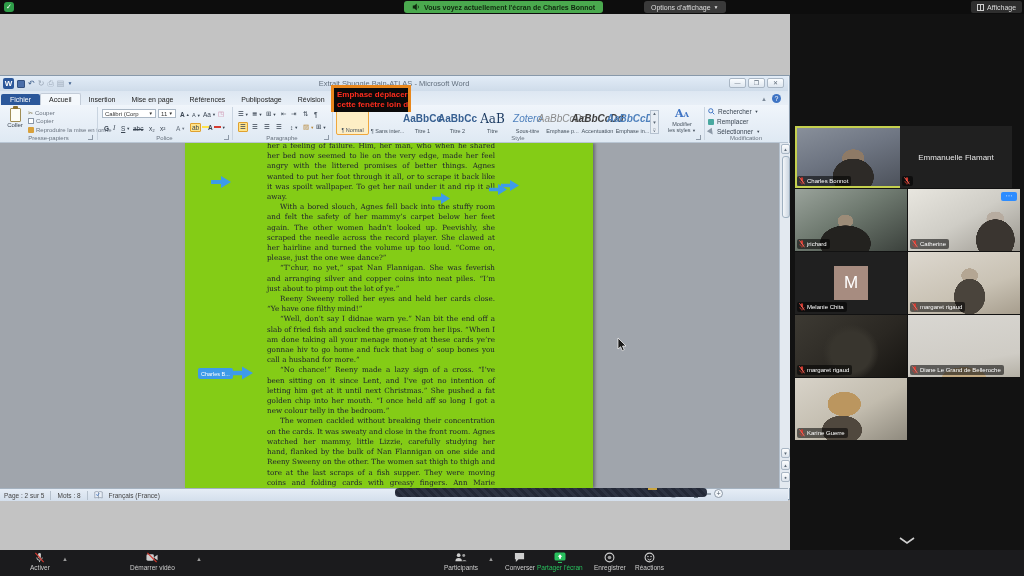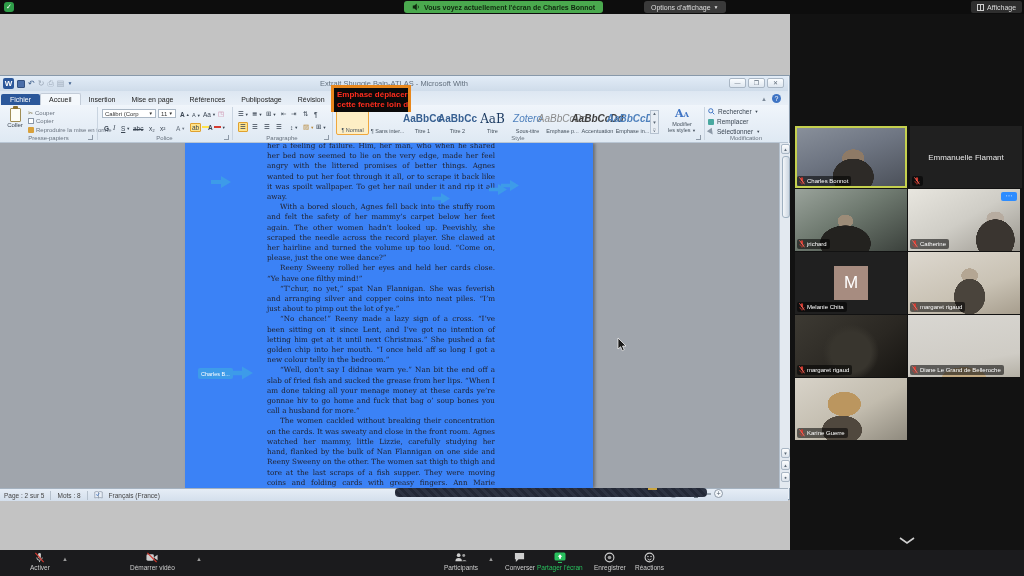--- a/index.html
+++ b/index.html
@@ -81,21 +81,21 @@
                display:flex;flex-direction:column;align-items:center;justify-content:space-between;font-size:4.5px;color:#5c6875;}
   .modstyles{position:absolute;left:664px;top:3px;width:36px;height:30px;display:flex;flex-direction:column;align-items:center;}
   .modstyles .aa{font-size:11px;font-weight:bold;color:#3f74c4;line-height:12px;font-family:"DejaVu Serif",serif;}
   .modstyles .t{font-size:5.5px;color:#44505c;text-align:center;line-height:6px;}
   .editrow{position:absolute;left:708px;display:flex;align-items:center;gap:3px;font-size:6.5px;color:#3a4552;}
 
   .warnbox{left:331px;top:85px;width:80px;height:27px;background:#0a0a0a;border:3px solid #e8871c;border-bottom:none;
            color:#ff2d1e;font-weight:bold;font-size:8px;line-height:10px;padding:2px 2px 0 3px;z-index:40;white-space:nowrap;overflow:hidden;}
 
   .docarea{left:0;top:67px;width:779px;height:345px;background:#a0a5ac;overflow:hidden;}
-  .page{position:absolute;left:185px;top:0;width:408px;height:345px;background:#3b82f6;
+  .page{position:absolute;left:185px;top:0;width:408px;height:345px;background:#84cc16;
         box-shadow:2px 0 3px rgba(0,0,0,.35);}
   .booktext{position:absolute;left:82px;top:2px;width:228px;color:#20222e;
             font-family:"DejaVu Serif",serif;font-size:7.2px;line-height:10.2px;text-align:justify;}
   .booktext p{margin:0;text-indent:13px;}
   .booktext p.first{text-indent:0;margin-top:-4px;}
 
   .vscroll{position:absolute;left:779px;top:67px;width:11px;height:345px;background:#e3e9f0;border-left:1px solid #b3bfcc;}
   .sbtn{position:absolute;left:1px;width:9px;height:10px;background:linear-gradient(#fcfdfe,#dde4ec);
         border:1px solid #a9b6c4;border-radius:2px;font-size:4.5px;color:#5d6a78;text-align:center;line-height:9px;}
   .sthumb{position:absolute;left:1.5px;top:13px;width:8px;height:62px;background:linear-gradient(90deg,#f4f7fa,#ccd6e1);
@@ -193,21 +193,21 @@
     <div class="abs titlebar">
       <div class="qat">
         <span class="wlogo">W</span>
         <span class="disk"></span>
         <span class="qic">↶</span>
         <span class="qic dim">↻</span>
         <span class="qic dim">⎙</span>
         <span class="qic dim">▤</span>
         <span class="qic" style="font-size:5px;">▼</span>
       </div>
-      <div class="wtitle">Extrait Shuggie Bain-ATLAS  -  Microsoft With</div>
+      <div class="wtitle">Extrait Shuggie Bain-ATLAS  -  Microsoft Word</div>
       <div class="winbtns">
         <span class="winbtn">—</span>
         <span class="winbtn">❐</span>
         <span class="winbtn">✕</span>
       </div>
     </div>
 
     <div class="abs tabrow">
       <span class="tab file">Fichier</span>
       <span class="tab active">Accueil</span>
@@ -382,24 +382,24 @@
           <span style="font-size:4px;">▼</span>
       </div>
       <div class="glabel" style="left:704px;width:84px;">Modification</div>
     </div>
 
     <div class="abs docarea">
       <div class="page">
         <div class="booktext">
           <p class="first">her a feeling of failure. Him, her man, who when he shared her bed now seemed to lie on the very edge, made her feel angry with the littered promises of better things. Agnes wanted to put her foot through it all, or to scrape it back like it was spoilt wallpaper. To get her nail under it and rip it all away.</p>
           <p>With a bored slouch, Agnes fell back into the stuffy room and felt the safety of her mammy’s carpet below her feet again. The other women hadn’t looked up. Peevishly, she scraped the needle across the record player. She clawed at her hairline and turned the volume up too loud. “Come on, please, just the one wee dance?”</p>
+          <p>“T’chur, no yet,” spat Nan Flannigan. She was feverish and arranging silver and copper coins into neat piles. “I’m just about to pimp out the lot of ye.”</p>
           <p>Reeny Sweeny rolled her eyes and held her cards close. “Ye have one filthy mind!”</p>
-          <p>“T’chur, no yet,” spat Nan Flannigan. She was feverish and arranging silver and copper coins into neat piles. “I’m just about to pimp out the lot of ye.”</p>
+          <p>“Well, don’t say I didnae warn ye.” Nan bit the end off a slab of fried fish and sucked the grease from her lips. “When I am done taking all your menage money at these cards ye’re gonnae hiv to go home and fuck that bag o’ soup bones you call a husband for more.”</p>
           <p>“No chance!” Reeny made a lazy sign of a cross. “I’ve been sitting on it since Lent, and I’ve got no intention of letting him get at it until next Christmas.” She pushed a fat golden chip into her mouth. “I once held aff so long I got a new colour telly in the bedroom.”</p>
-          <p>“Well, don’t say I didnae warn ye.” Nan bit the end off a slab of fried fish and sucked the grease from her lips. “When I am done taking all your menage money at these cards ye’re gonnae hiv to go home and fuck that bag o’ soup bones you call a husband for more.”</p>
           <p>The women cackled without breaking their concentration on the cards. It was sweaty and close in the front room. Agnes watched her mammy, little Lizzie, carefully studying her hand, flanked by the bulk of Nan Flannigan on one side and Reeny Sweeny on the other. The women sat thigh to thigh and tore at the last scraps of a fish supper. They were moving coins and folding cards with greasy fingers. Ann Marie Easton, the youngest amongst them, was concentrating on rolling</p>
         </div>
       </div>
     </div>
 
     <div class="abs vscroll">
       <div class="sbtn" style="top:1px;">▲</div>
       <div class="sthumb"></div>
       <div class="sbtn" style="top:305px;">▼</div>
       <div class="sbtn" style="top:317px;">▲</div>
@@ -460,21 +460,21 @@
     <div class="tile v-charles active" style="left:5px;top:112px;">
       <div class="npill">
           <svg width="6" height="8" viewBox="0 0 8 11">
             <rect x="2.5" y="0.5" width="3" height="5.5" rx="1.5" fill="#d0382e"></rect>
             <path d="M1 5.5a3 3 0 0 0 6 0M4 8.5v2" stroke="#d0382e" stroke-width="1" fill="none"></path>
             <path d="M0.5 0.5 7.5 10" stroke="#ff6b5e" stroke-width="1.2"></path>
           </svg>
         <span>Charles Bonnot</span>
         </div>
     </div>
-    <div class="tile" style="left:120px;top:112px;">
+    <div class="tile" style="left:110px;top:112px;">
       <div class="namec">Emmanuelle Flamant</div>
       <div class="npill">
           <svg width="6" height="8" viewBox="0 0 8 11">
             <rect x="2.5" y="0.5" width="3" height="5.5" rx="1.5" fill="#d0382e"></rect>
             <path d="M1 5.5a3 3 0 0 0 6 0M4 8.5v2" stroke="#d0382e" stroke-width="1" fill="none"></path>
             <path d="M0.5 0.5 7.5 10" stroke="#ff6b5e" stroke-width="1.2"></path>
           </svg>
         </div>
     </div>
 

